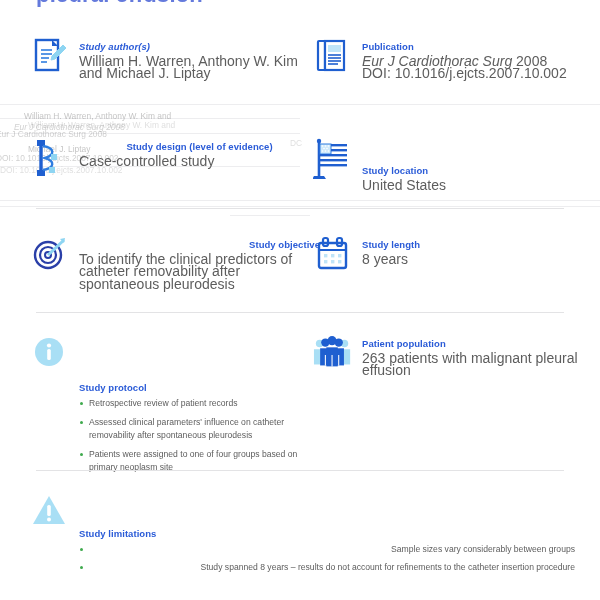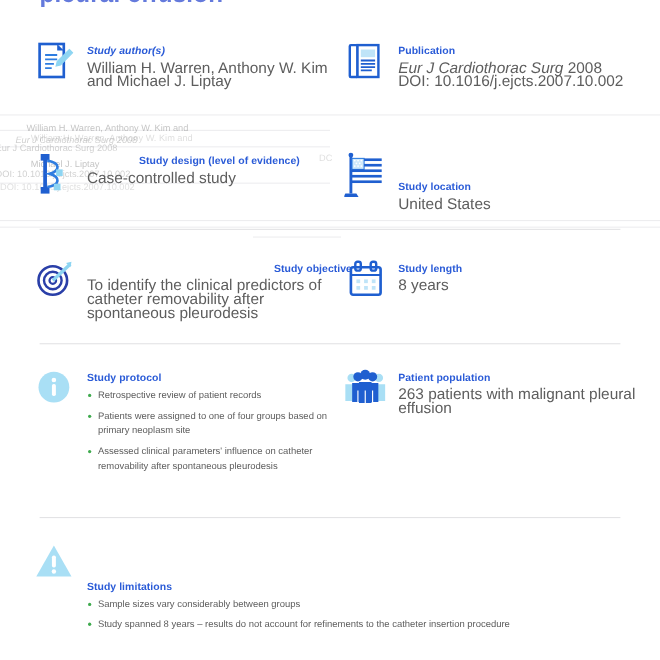--- a/index.html
+++ b/index.html
@@ -93,21 +93,21 @@
   ul.bul li:before {
     content: "";
     position: absolute;
     left: 1px;
     top: 5px;
     width: 3px;
     height: 3px;
     background: #3faa4e;
     border-radius: 50%;
   }
-  ul.bul.tight li { margin-bottom: 6px; }
+  ul.bul.tight li { margin-bottom: 6px; text-align: right; }
 
   
   .divider {
     position: absolute;
     left: 36px;
     width: 528px;
     height: 1px;
     background: #e3e3e5;
   }
 
@@ -295,25 +295,25 @@
 
     <div class="cell cell-left" style="width:295px;">
       <span class="ic">
         <svg width="34" height="38" viewBox="0 0 34 38">
           <circle cx="16" cy="17" r="14" fill="#a9dff5"></circle>
           <circle cx="16" cy="10.5" r="2.1" fill="#ffffff"></circle>
           <rect x="14.2" y="14" width="3.6" height="11" rx="1.6" fill="#ffffff"></rect>
         </svg>
       </span>
       <span class="txt">
-        <span class="fl" style="display: block;">Study protocol</span>
+        <span class="fl" style="display: block; margin-top: 44px;">Study protocol</span>
         <ul class="bul">
           <li>Retrospective review of patient records</li>
+          <li>Assessed clinical parameters' influence on catheter removability after spontaneous pleurodesis</li>
           <li>Patients were assigned to one of four groups based on primary neoplasm site</li>
-          <li>Assessed clinical parameters' influence on catheter removability after spontaneous pleurodesis</li>
         </ul>
       </span>
     </div>
 
     <div class="cell cell-right">
       <span class="ic">
         <svg width="42" height="38" viewBox="0 0 42 38">
           <g fill="#a9dff5">
             <circle cx="7" cy="8" r="4"></circle>
             <path d="M1 14 h12 v16 h-12 z"></path>

